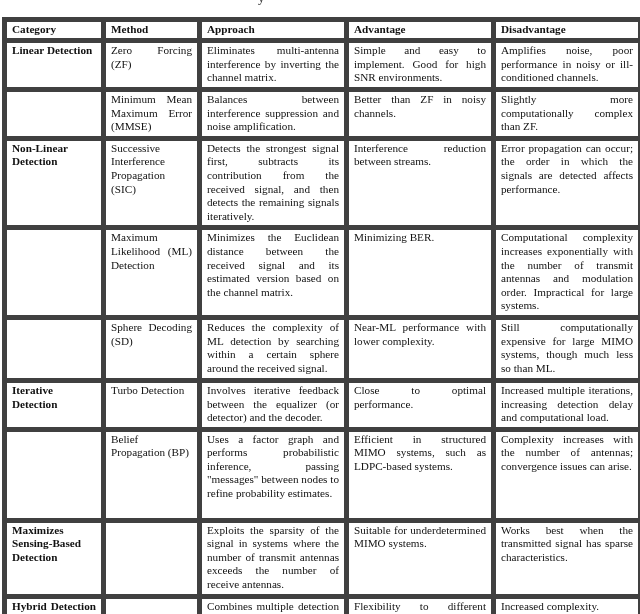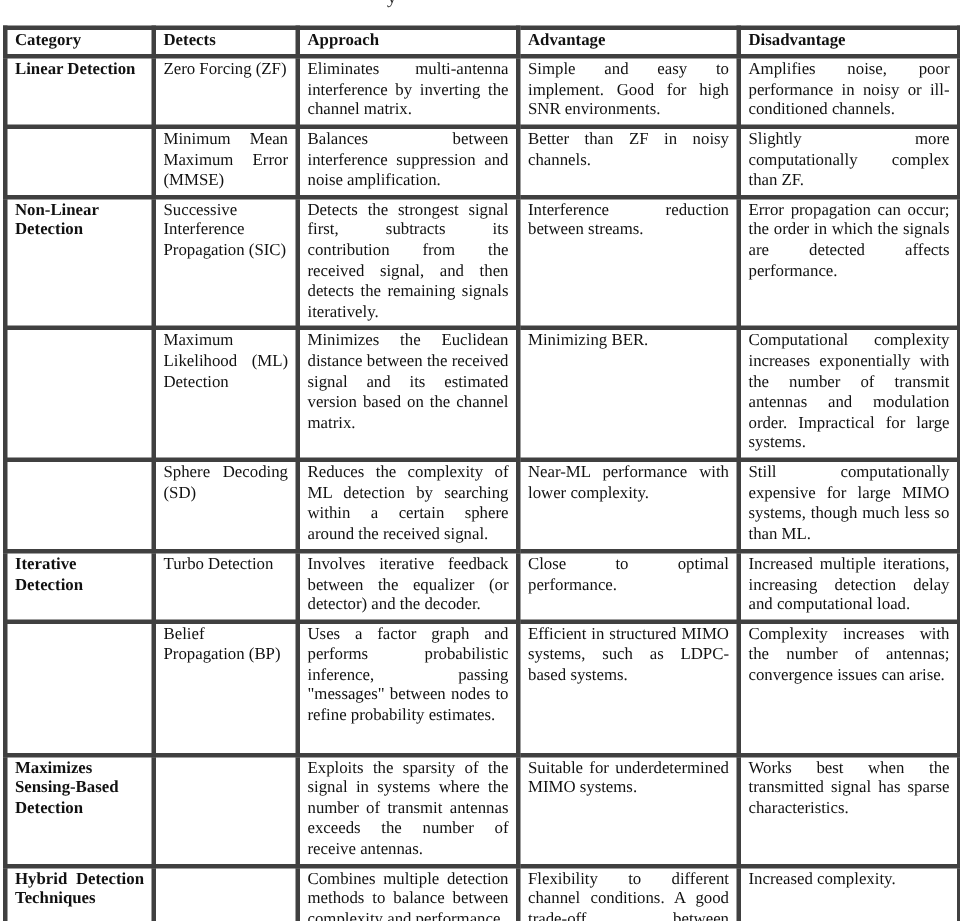--- a/index.html
+++ b/index.html
@@ -14,21 +14,21 @@
   }
   table.mimo {
     position: absolute; left: 2px; top: 17px;
     width: 636px;
     border-collapse: collapse;
     table-layout: fixed;
     font-size: 11.2px;
     line-height: 13.6px;
   }
   table.mimo th, table.mimo td {
-    border: 3px solid #404040;
+    border: 5px solid #404040;
     padding: 1px 5px 2px 5px;
     vertical-align: top;
     text-align: justify;
     hyphens: auto;
   }
   table.mimo th {
     text-align: left; font-weight: bold; height: 12px; line-height: 13px;
   }
   td.cat { font-weight: bold; }
   col.c1 { width: 99px; }
@@ -56,21 +56,21 @@
   <colgroup>
     <col class="c1">
       <col class="c2">
       <col class="c3">
       <col class="c4">
       <col class="c5">
   </colgroup>
   <thead>
     <tr>
       <th>Category</th>
-      <th>Detects</th>
+      <th>Method</th>
       <th>Approach</th>
       <th>Advantage</th>
       <th>Disadvantage</th>
     </tr>
   </thead>
   <tbody>
     <tr class="r-zf">
       <td class="cat">Linear Detection</td>
       <td>Zero Forcing (ZF)</td>
       <td>Eliminates multi-antenna interference by inverting the channel matrix.</td>

